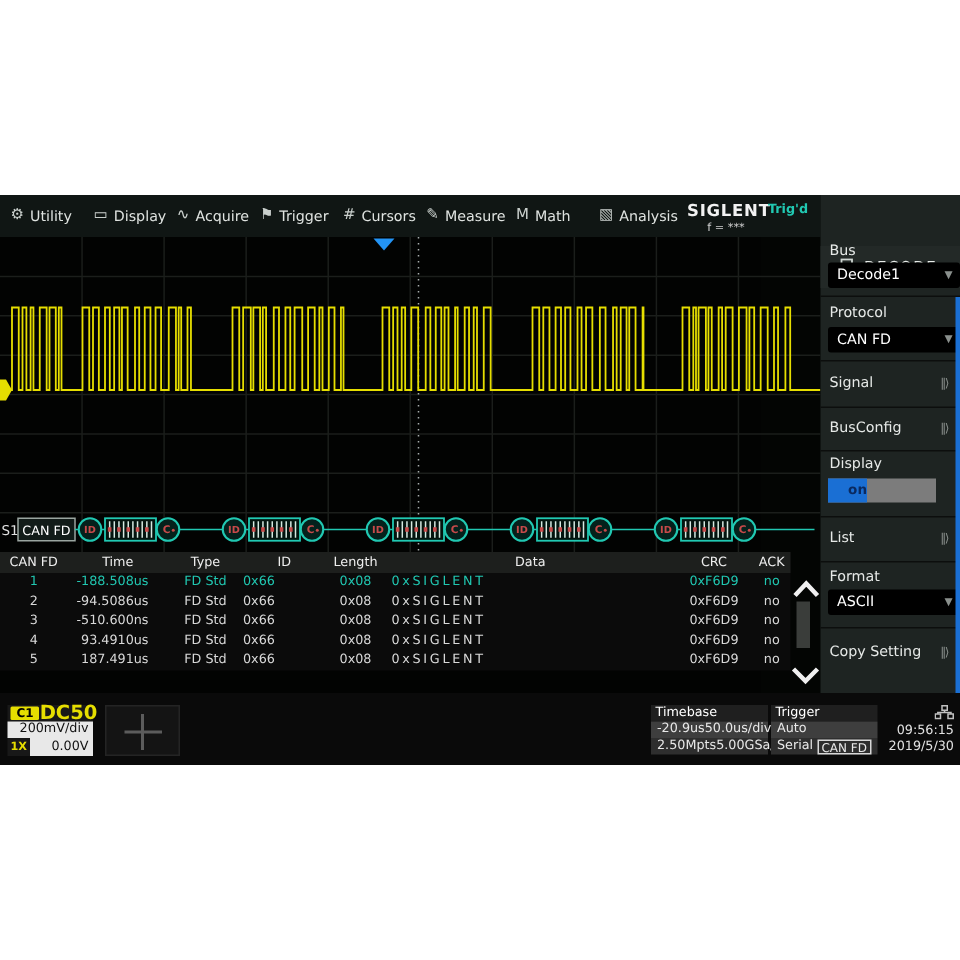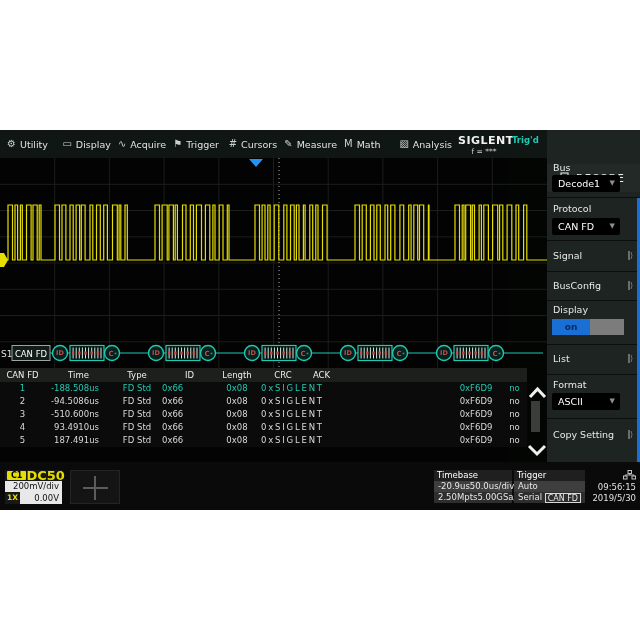--- a/index.html
+++ b/index.html
@@ -40,30 +40,30 @@
   .scroll-up{position:absolute;left:528px;top:228px;}
   .scroll-track{position:absolute;left:531px;top:243px;width:9px;height:31px;background:#3a3d3a;}
   .scroll-down{position:absolute;left:526px;top:286px;}
 
   
   .sidebar{position:absolute;right:0;top:0;width:93px;height:332px;background:#1e2422;}
   .sb-header{position:absolute;left:0;top:0;width:100%;height:28px;display:flex;align-items:center;
              gap:7px;padding-left:13px;box-sizing:border-box;background:#232927;margin-top:34px;}
   .sb-title{color:#e9edea;font-size:10px;letter-spacing:1px;}
   .sb-label{position:absolute;left:6px;color:#e6e9e7;font-size:9.5px;}
-  .sb-select{position:absolute;left:5px;right:20px;height:17px;background:#000;border-radius:2px;
+  .sb-select{position:absolute;left:5px;right:0;height:17px;background:#000;border-radius:2px;
              color:#fff;font-size:9.5px;line-height:17px;padding-left:6px;display:flex;align-items:center;}
   .sb-select .chev{margin-left:auto;margin-right:5px;color:#8a908d;font-size:7px;}
   .sb-row{position:absolute;left:0;width:100%;height:16px;}
   .sb-row .sb-rlabel{position:absolute;left:6px;top:2px;color:#e6e9e7;font-size:9.5px;}
   .sb-arrow{position:absolute;right:8px;top:3px;color:#8a908d;font-size:8px;letter-spacing:-1px;}
   .sb-div{position:absolute;left:0;width:100%;height:1px;background:#0c0e0d;}
   .toggle{position:absolute;left:5px;width:72px;height:16px;background:#7c7c7c;display:flex;}
-  .toggle-on{width:38px;height:16px;background:var(--blue);color:#0a2a60;font-size:9px;font-weight:bold;
-             text-align:center;line-height:16px;}
+  .toggle-on{width:26px;height:16px;background:var(--blue);color:#0a2a60;font-size:9px;font-weight:bold;
+             text-align:right;line-height:16px;}
   .sb-scrollbar{position:absolute;right:0;top:68px;width:3px;height:264px;background:var(--blue);}
 
   
   .bottombar{position:absolute;left:0;top:332px;width:640px;height:48px;background:#0a0a0a;}
   .ch-box{position:absolute;left:5px;top:8px;width:57px;height:34px;font-size:8.5px;}
   .ch-r1{display:flex;align-items:center;height:11px;background:#181818;}
   .ch-badge{background:var(--yellow);color:#000;font-weight:bold;font-size:8px;line-height:9px;
             padding:0 4px;margin-left:2px;border-radius:1px;}
   .ch-coupling{margin-left:auto;margin-right:2px;color:var(--yellow);font-size:13px;font-weight:bold;}
   .ch-r2{height:11px;line-height:11px;background:#e8e8e8;color:#111;text-align:right;padding-right:3px;}
@@ -276,20 +276,21 @@
           </g>
         </svg>
 
       <div class="dtable">
         <div class="trow thead" id="table-head">
             <div class="tcell c0">CAN FD</div>
             <div class="tcell c1">Time</div>
             <div class="tcell c2">Type</div>
             <div class="tcell c3">ID</div>
             <div class="tcell c4">Length</div>
+            <div class="tcell c5">Data</div>
             <div class="tcell c6">CRC</div>
             <div class="tcell c7">ACK</div>
           </div>
         <div id="table-rows">
             <div class="trow sel">
               <div class="tcell c0">1</div>
               <div class="tcell c1">-188.508us</div>
               <div class="tcell c2">FD Std</div>
               <div class="tcell c3">0x66</div>
               <div class="tcell c4">0x08</div>

